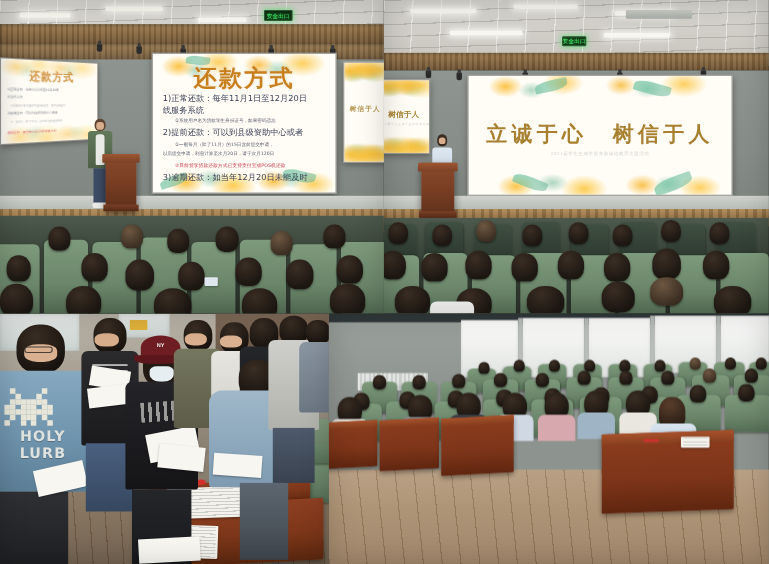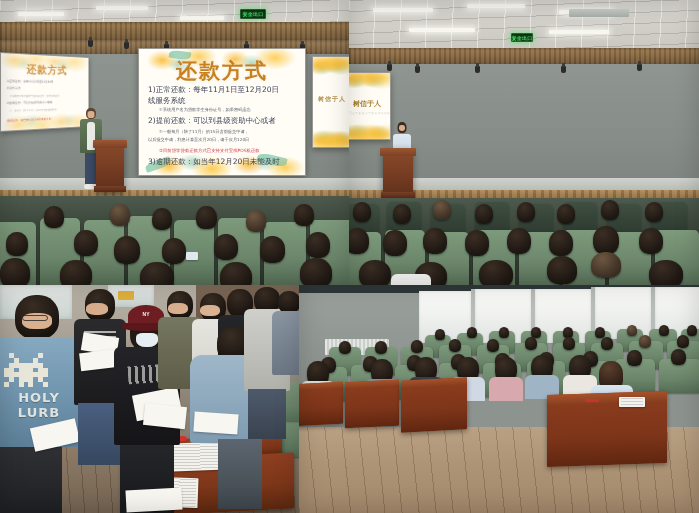--- a/index.html
+++ b/index.html
@@ -437,20 +437,31 @@
     <div class="track-light" style="left:126px; top:66px;"></div>
     <div class="track-light" style="left:212px; top:66px;"></div>
     <div class="track-light" style="left:288px; top:64px;"></div>
 
     <div class="screen blur-soft" style="left:-6px; top:72px; width:48px; height:68px;">
       <div class="floral"></div>
       <div class="motto" style="top:26px; font-size:7px; letter-spacing:0px;">树信于人</div>
       <div class="motto-sub" style="top:38px; font-size:2.6px;">2021届学生生成学贷资助诚信教育主题活动</div>
     </div>
 
+    <div class="screen" style="left:76px; top:68px; width:241px; height:110px;">
+      <div class="floral"></div>
+      <div class="leaf" style="left:60px; top:4px;   width:30px;height:10px;transform:rotate(-12deg);"></div>
+      <div class="leaf" style="left:150px;top:6px;   width:34px;height:11px;transform:rotate(16deg);"></div>
+      <div class="leaf" style="left:40px; bottom:6px;width:32px;height:10px;transform:rotate(22deg);"></div>
+      <div class="leaf" style="left:168px;bottom:4px;width:36px;height:12px;transform:rotate(-20deg);"></div>
+      <div class="slide-inner">
+        <div class="motto" style="top:40px; font-size:19px;">立诚于心　树信于人</div>
+        <div class="motto-sub" style="top:68px; font-size:4px;">2021届学生生成学贷资助诚信教育主题活动</div>
+      </div>
+    </div>
 
     <div class="wall-band" style="top:178px; height:12px;"></div>
     <div class="stage-front" style="top:190px; height:16px;"></div>
 
     <div class="speaker" style="left:44px; top:122px; width:18px; height:58px;">
       <div class="head" style="width:9px; height:11px; background:#3a2b20;"></div>
       <div class="face" style="top:3px; width:6px; height:6px;"></div>
       <div class="body" style="top:12px; height:26px; background:linear-gradient(180deg,#dfe8f1,#c3d1e0);"></div>
       <div class="legs" style="top:38px; height:16px; background:#2e3a4c;"></div>
     </div>

